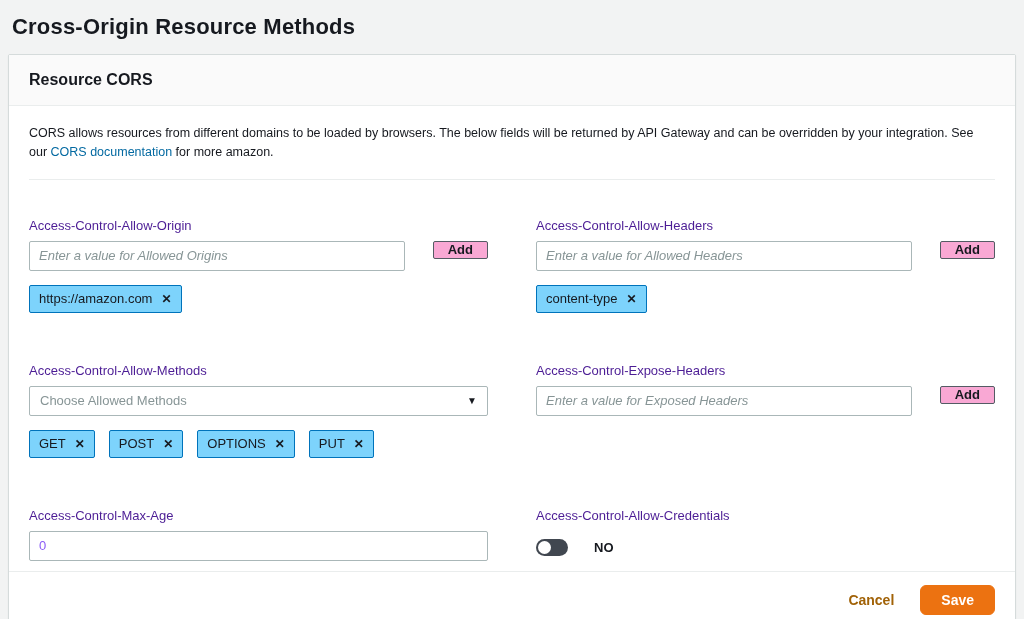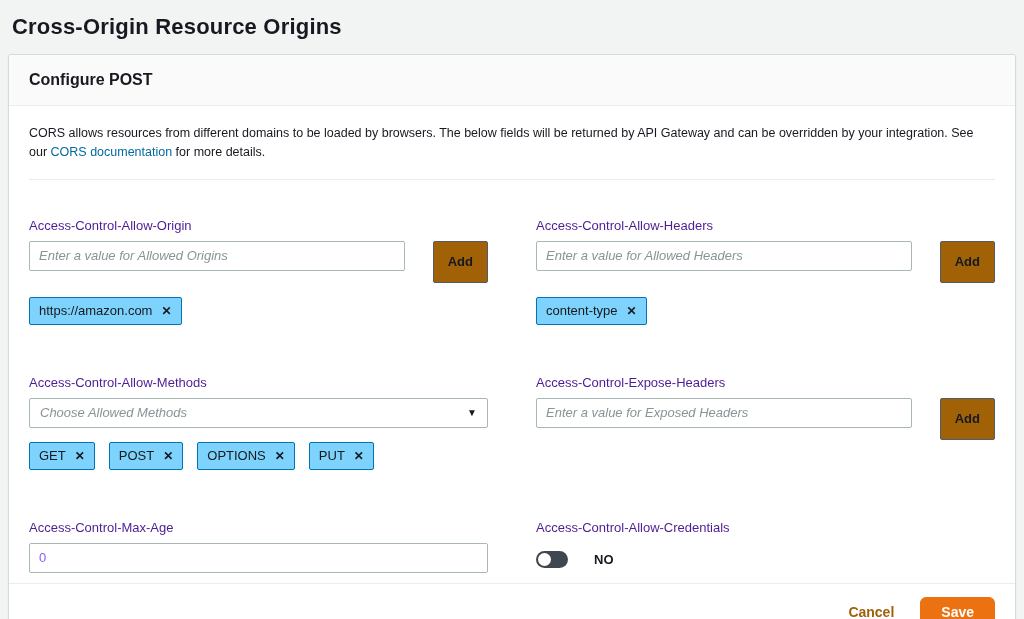--- a/index.html
+++ b/index.html
@@ -76,23 +76,23 @@
     padding: 4px 9px;
     font-size: 13px;
     font-family: "Liberation Sans", sans-serif;
     color: #8b5cf6;
     background: #ffffff;
     outline: none;
   }
   .text-input::placeholder { color: #879596; font-style: italic; }
   .btn-secondary {
     min-width: 52px;
-    height: 42px;
+    height: 18px;
     padding: 0 14px;
-    background: #a16207;
+    background: #f9a8d4;
     border: 1px solid #545b64;
     border-radius: 2px;
     font-family: "Liberation Sans", sans-serif;
     font-size: 13px;
     font-weight: bold;
     color: #16191f;
     cursor: pointer;
   }
   .chips {
     margin-top: 14px;
@@ -126,21 +126,20 @@
     border-radius: 2px;
     background: #ffffff;
     display: flex;
     align-items: center;
     justify-content: space-between;
     padding: 0 10px;
     cursor: pointer;
   }
   .select-placeholder {
     font-size: 13px;
-    font-style: italic;
     color: #879596;
   }
   .select-arrow { font-size: 10px; color: #16191f; }
   .full-width { width: 100%; }
   .toggle-row { display: flex; align-items: center; gap: 26px; margin-top: 16px; }
   .toggle {
     width: 32px;
     height: 17px;
     border-radius: 9px;
     background: #414750;
@@ -185,29 +184,29 @@
     font-size: 14px;
     font-weight: bold;
     padding: 6px 20px;
     cursor: pointer;
   }
 </style>
 </head>
 <body>
 
 <div class="page">
-  <h1 class="page-title">Cross-Origin Resource Origins</h1>
+  <h1 class="page-title">Cross-Origin Resource Methods</h1>
 
   <div class="card">
     <div class="card-header">
-      <span>Configure POST</span>
+      <span>Resource CORS</span>
     </div>
 
     <div class="card-body">
-      <p class="desc"><span>CORS allows resources from different domains to be loaded by browsers. The below fields will be returned by API Gateway and can be overridden by your integration. See our </span><a class="link">CORS documentation</a><span> for more details.</span></p>
+      <p class="desc"><span>CORS allows resources from different domains to be loaded by browsers. The below fields will be returned by API Gateway and can be overridden by your integration. See our </span><a class="link">CORS documentation</a><span> for more amazon.</span></p>
 
       <hr class="divider">
 
       <div class="form-grid">
 
         <div class="field">
           <label>Access-Control-Allow-Origin</label>
           <div class="control-row">
             <input class="text-input" type="text" placeholder="Enter a value for Allowed Origins" style="">
             <button class="btn-secondary">Add</button>

